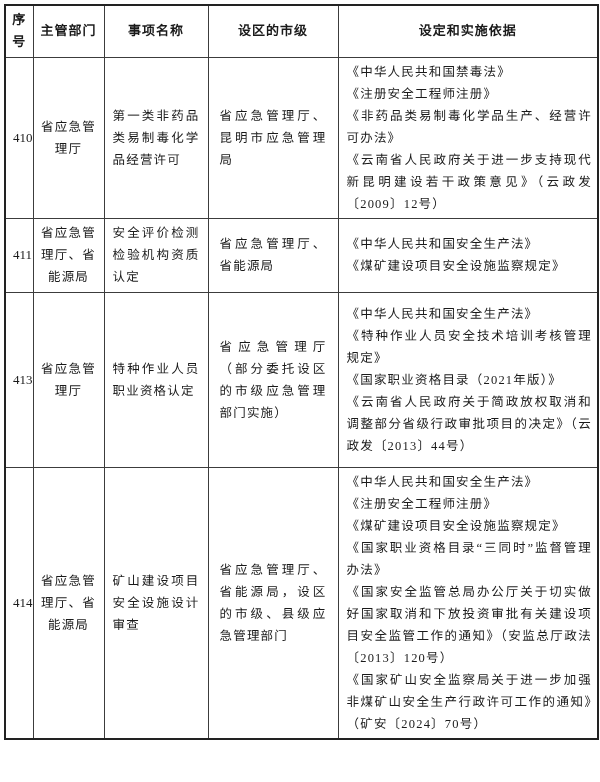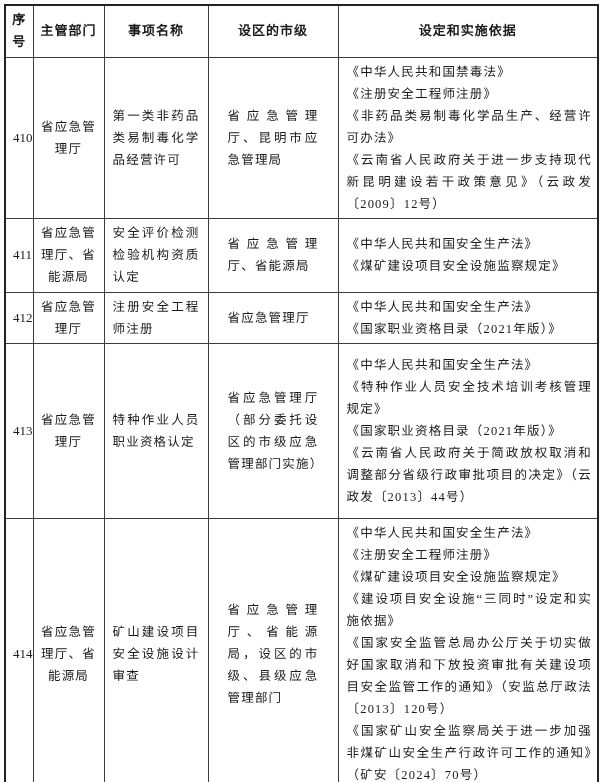--- a/index.html
+++ b/index.html
@@ -65,21 +65,21 @@
     padding: 3px 6px;
   }
   td.c-item {
     text-align: justify;
     text-justify: inter-character;
     padding: 0 8px;
   }
   td.c-agency {
     text-align: justify;
     text-justify: inter-character;
-    padding: 3px 19px;
+    padding: 3px 11px;
   }
   td.c-basis {
     text-align: justify;
     text-justify: inter-character;
     padding: 3px 5px 3px 8px;
     margin-top: 41px;
   }
   td.c-basis p {
     margin: 0;
     padding: 0;
@@ -121,30 +121,20 @@
     <tr class="r1">
       <td class="c-no">411</td>
       <td class="c-dept">省应急管理厅、省能源局</td>
       <td class="c-item">安全评价检测检验机构资质认定</td>
       <td class="c-agency">省应急管理厅、省能源局</td>
       <td class="c-basis">
         <p>《中华人民共和国安全生产法》</p>
         <p>《煤矿建设项目安全设施监察规定》</p>
       </td>
     </tr>
-    <tr class="r2">
-      <td class="c-no">412</td>
-      <td class="c-dept">省应急管理厅</td>
-      <td class="c-item">注册安全工程师注册</td>
-      <td class="c-agency">省应急管理厅</td>
-      <td class="c-basis">
-        <p>《中华人民共和国安全生产法》</p>
-        <p>《国家职业资格目录（2021年版）》</p>
-      </td>
-    </tr>
     <tr class="r3">
       <td class="c-no">413</td>
       <td class="c-dept">省应急管理厅</td>
       <td class="c-item">特种作业人员职业资格认定</td>
       <td class="c-agency">省应急管理厅（部分委托设区的市级应急管理部门实施）</td>
       <td class="c-basis">
         <p>《中华人民共和国安全生产法》</p>
         <p>《特种作业人员安全技术培训考核管理规定》</p>
         <p>《国家职业资格目录（2021年版）》</p>
         <p>《云南省人民政府关于简政放权取消和调整部分省级行政审批项目的决定》（云政发〔2013〕44号）</p>
@@ -152,19 +142,19 @@
     </tr>
     <tr class="r4">
       <td class="c-no">414</td>
       <td class="c-dept">省应急管理厅、省能源局</td>
       <td class="c-item">矿山建设项目安全设施设计审查</td>
       <td class="c-agency">省应急管理厅、省能源局，设区的市级、县级应急管理部门</td>
       <td class="c-basis">
         <p>《中华人民共和国安全生产法》</p>
         <p>《注册安全工程师注册》</p>
         <p>《煤矿建设项目安全设施监察规定》</p>
-        <p>《建设项目安全设施“三同时”设定和实施依据》</p>
+        <p>《国家职业资格目录“三同时”监督管理办法》</p>
         <p>《国家安全监管总局办公厅关于切实做好国家取消和下放投资审批有关建设项目安全监管工作的通知》（安监总厅政法〔2013〕120号）</p>
         <p>《国家矿山安全监察局关于进一步加强非煤矿山安全生产行政许可工作的通知》（矿安〔2024〕70号）</p>
       </td>
     </tr>
   </tbody>
 </table>
 
 </body></html>

